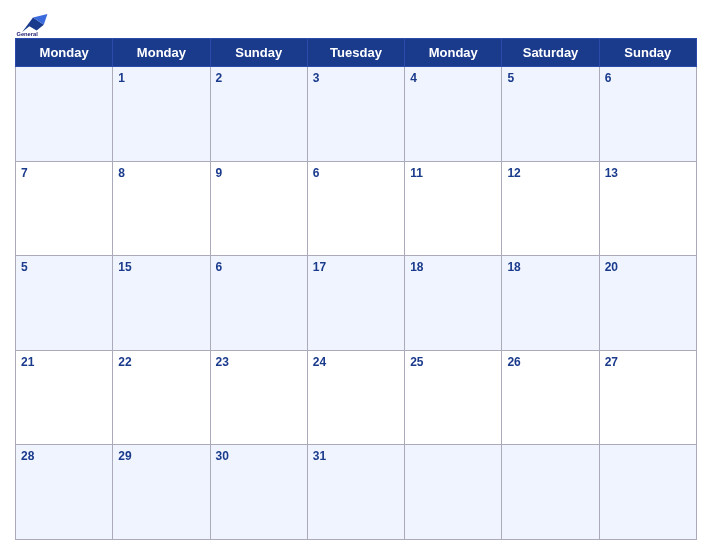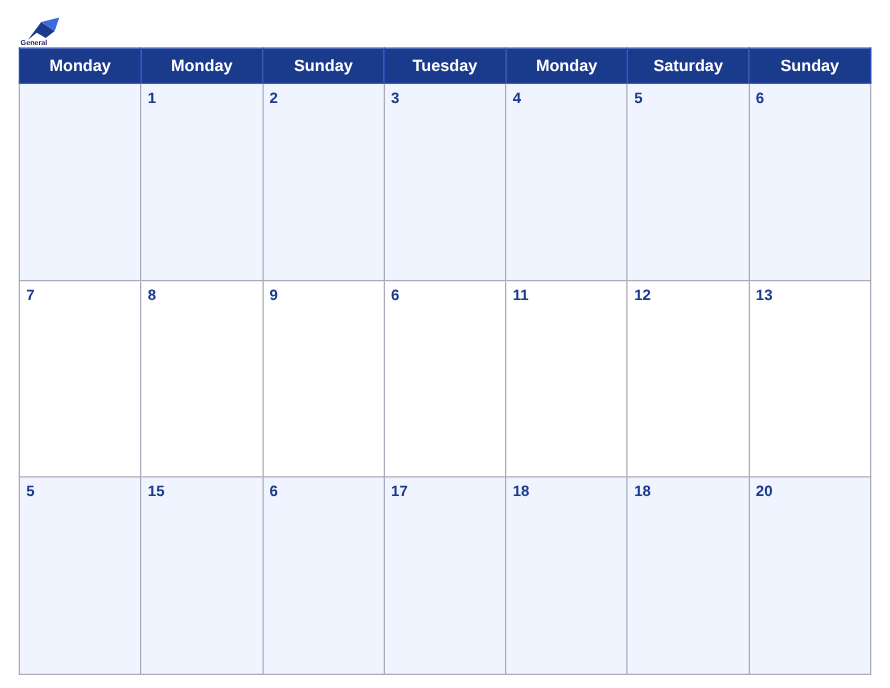--- a/index.html
+++ b/index.html
@@ -151,14 +151,32 @@
       </tr>
       <tr class="row-light">
         <td><span class="day-num">5</span></td>
         <td><span class="day-num">15</span></td>
         <td><span class="day-num">6</span></td>
         <td><span class="day-num">17</span></td>
         <td><span class="day-num">18</span></td>
         <td><span class="day-num">18</span></td>
         <td><span class="day-num">20</span></td>
       </tr>
+      <tr class="row-white">
+        <td><span class="day-num">21</span></td>
+        <td><span class="day-num">22</span></td>
+        <td><span class="day-num">23</span></td>
+        <td><span class="day-num">24</span></td>
+        <td><span class="day-num">25</span></td>
+        <td><span class="day-num">26</span></td>
+        <td><span class="day-num">27</span></td>
+      </tr>
+      <tr class="row-light">
+        <td><span class="day-num">28</span></td>
+        <td><span class="day-num">29</span></td>
+        <td><span class="day-num">30</span></td>
+        <td><span class="day-num">31</span></td>
+        <td class="empty"></td>
+        <td class="empty"></td>
+        <td class="empty"></td>
+      </tr>
     </tbody>
 </table>
 
 </body></html>

